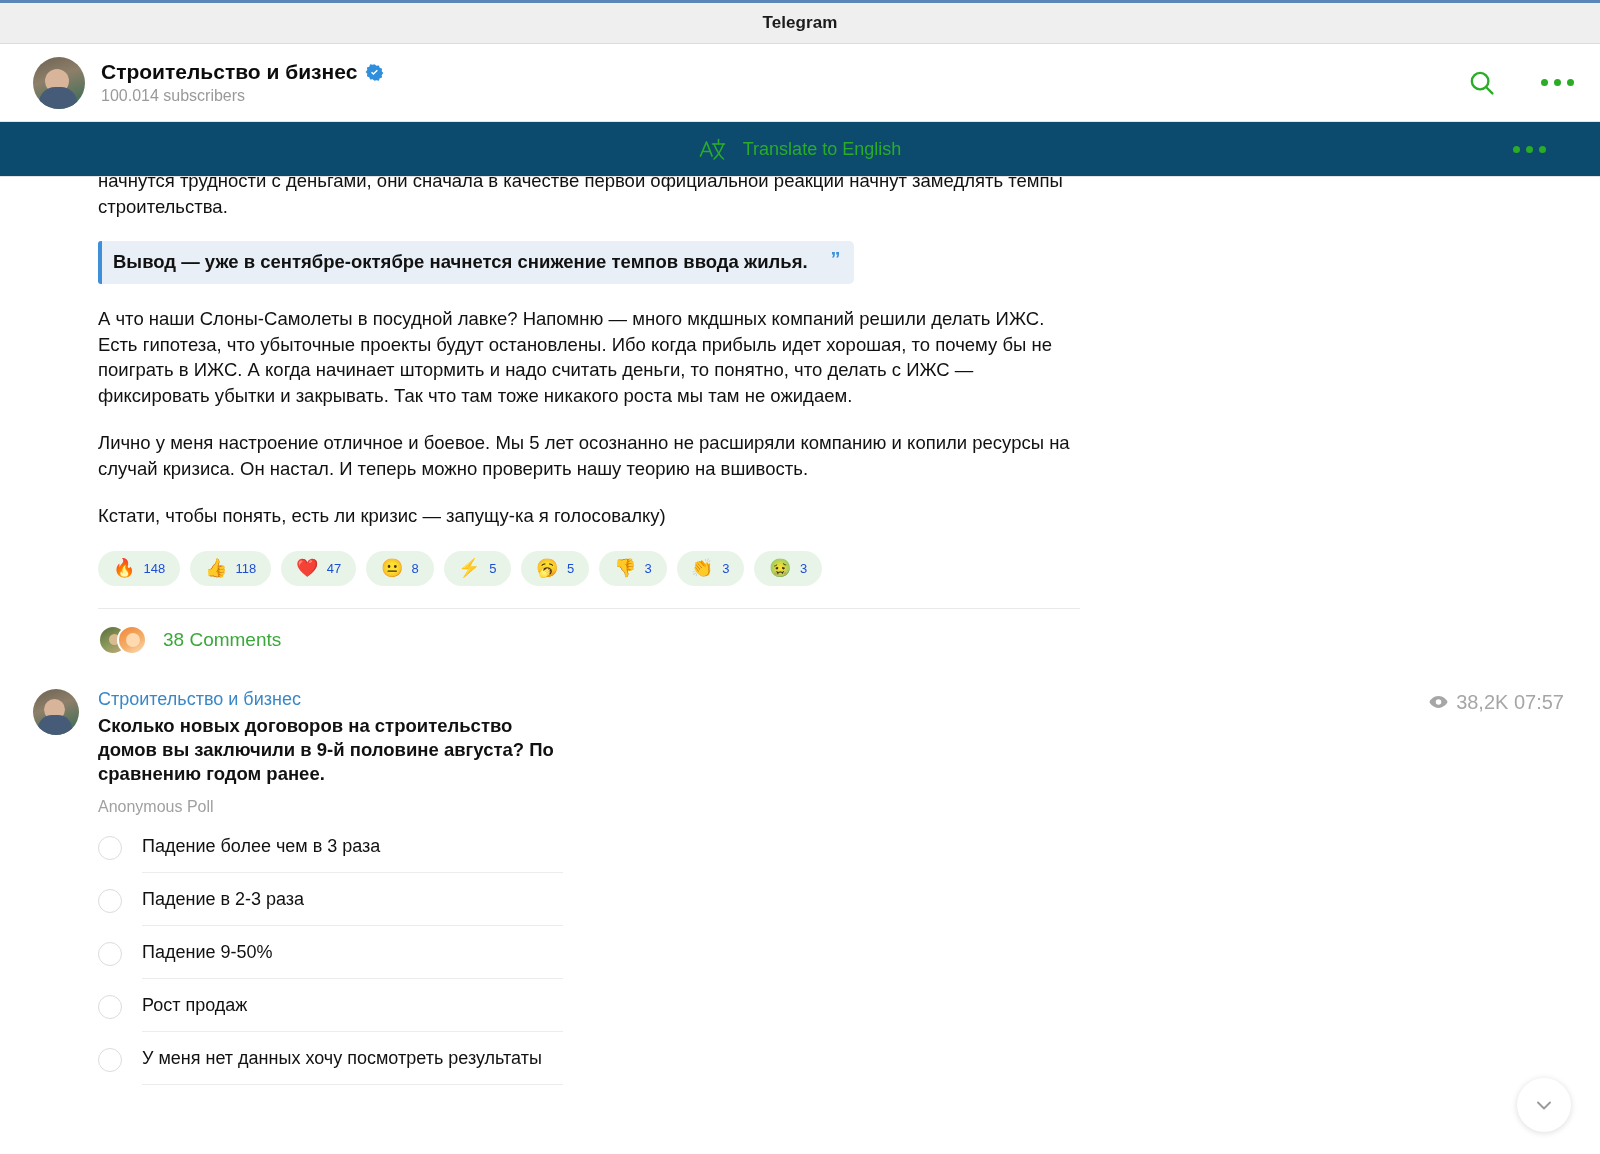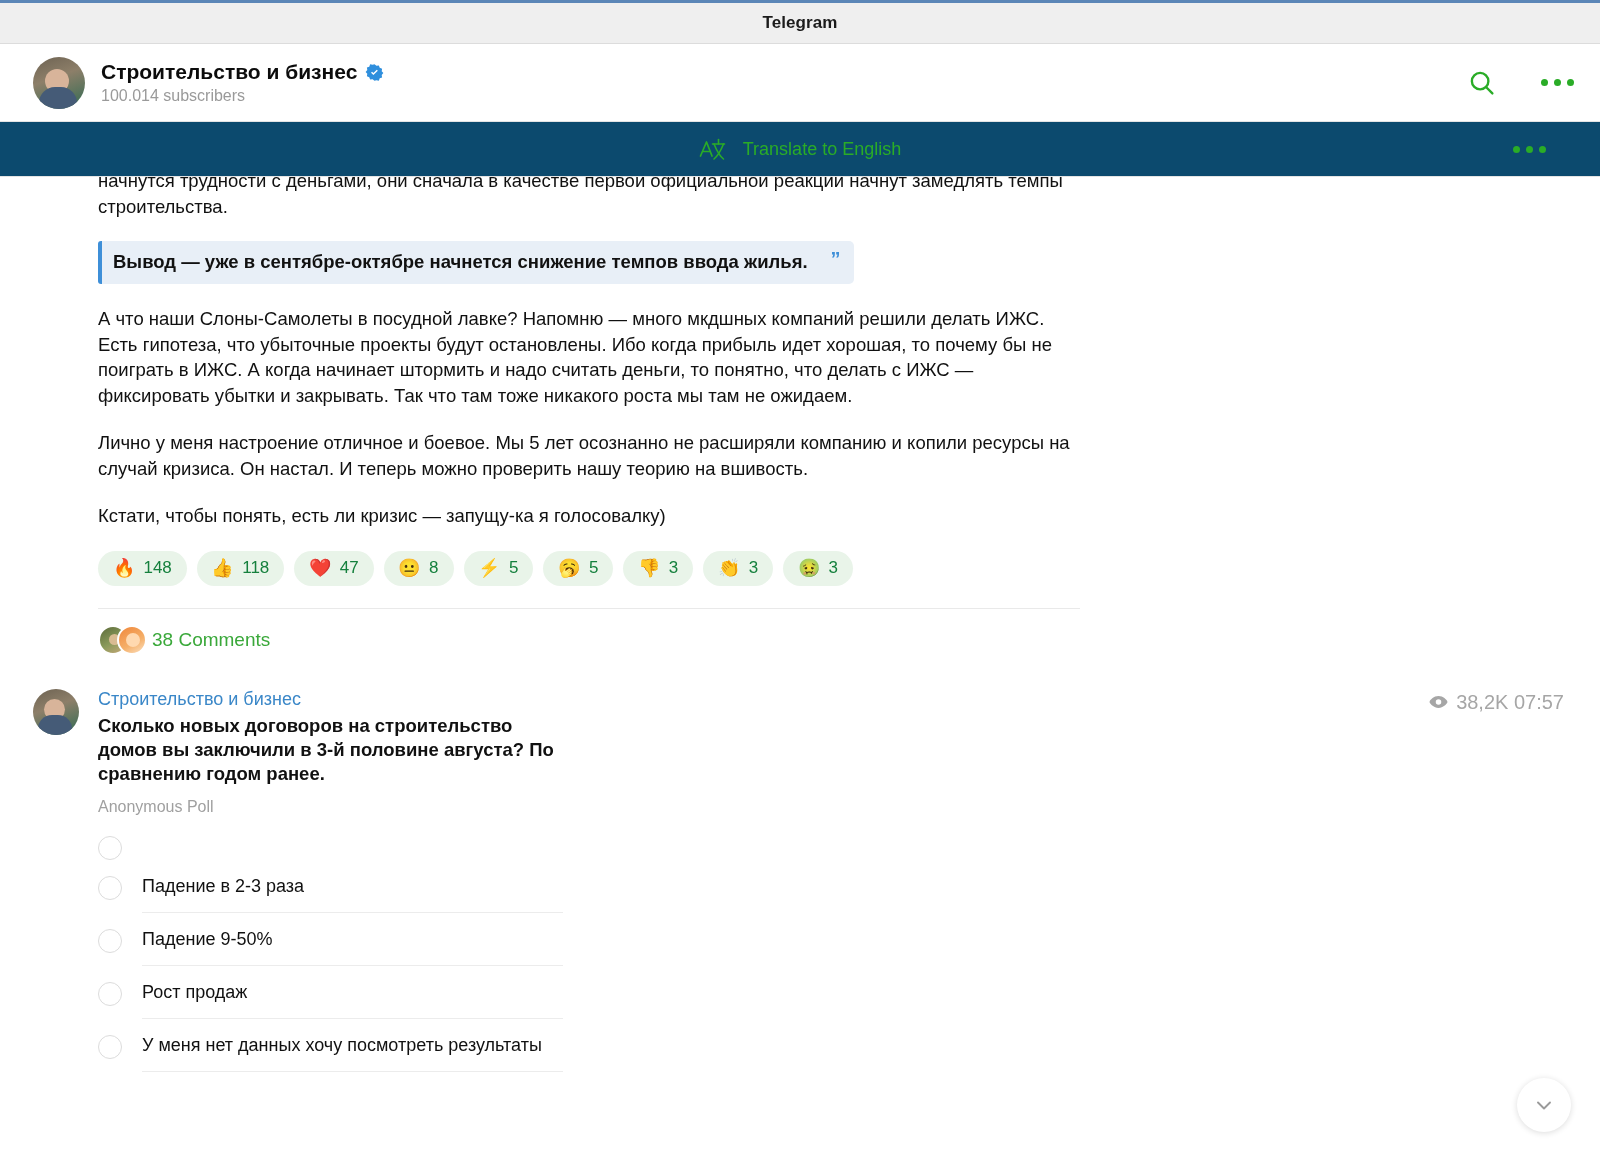--- a/index.html
+++ b/index.html
@@ -202,37 +202,37 @@
     border-radius: 18px;
     height: 35px;
     display: flex;
     align-items: center;
     gap: 8px;
     padding: 0 15px;
     cursor: pointer;
   }
   .reaction .emo { font-size: 18px; line-height: 1; }
   .reaction .cnt {
-    font-size: 17px;
-    color: #15803d;
+    font-size: 13px;
+    color: #1d4ed8;
     font-weight: 500;
   }
 
   .divider {
     height: 1px;
     background: #e9e9e9;
     margin-left: 98px;
     margin-right: 520px;
   }
 
   
   .comments-row {
     display: flex;
     align-items: center;
-    gap: 5px;
+    gap: 16px;
     padding: 16px 0 18px 98px;
     cursor: pointer;
   }
   .comment-avatars { display: flex; align-items: center; }
   .c-av {
     width: 30px; height: 30px;
     border-radius: 50%;
     border: 2px solid #ffffff;
     overflow: hidden;
     position: relative;
@@ -482,25 +482,29 @@
         <div class="c-av a2"></div>
       </div>
       <span class="comments-label">38 Comments</span>
     </div>
   </div>
 
   <div class="poll-msg">
     <div class="poll-av"></div>
     <div class="poll-content">
       <div class="poll-author">Строительство и бизнес</div>
-      <div class="poll-question">Сколько новых договоров на строительство домов вы заключили в 3-й половине августа? По сравнению годом ранее.</div>
+      <div class="poll-question">Сколько новых договоров на строительство домов вы заключили в 9-й половине августа? По сравнению годом ранее.</div>
       <div class="poll-type">Anonymous Poll</div>
       <div class="poll-options" id="poll-options">
           <div class="poll-option">
             <div class="radio"></div>
+            <div class="opt-body">
+              <div class="opt-label">Падение более чем в 3 раза</div>
+              <div class="opt-sep"></div>
+            </div>
           </div>
           <div class="poll-option">
             <div class="radio"></div>
             <div class="opt-body">
               <div class="opt-label">Падение в 2-3 раза</div>
               <div class="opt-sep"></div>
             </div>
           </div>
           <div class="poll-option">
             <div class="radio"></div>

